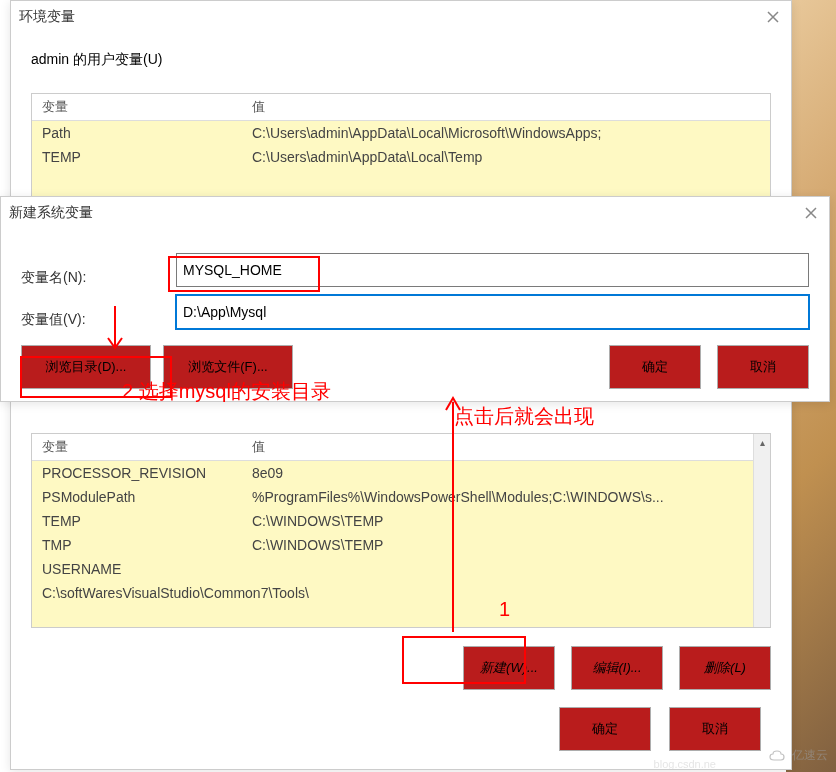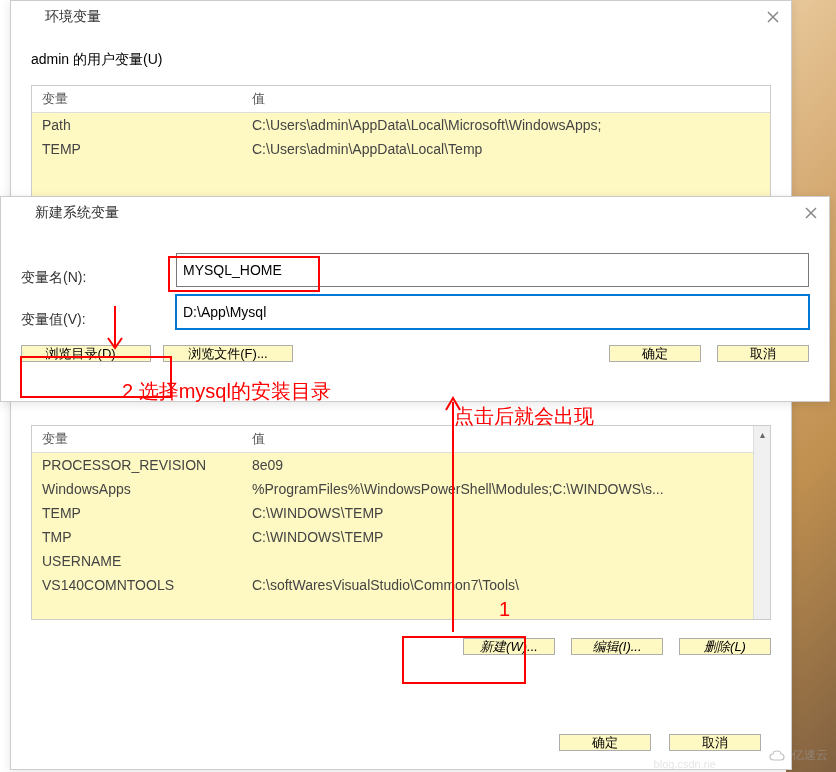--- a/index.html
+++ b/index.html
@@ -1,37 +1,37 @@
 <!DOCTYPE html>
 <html><head>
 <meta charset="utf-8">
 <style>
 * { box-sizing: border-box; margin: 0; padding: 0; }
 body { font-family: "Microsoft YaHei", "Segoe UI", sans-serif; font-size: 14px; background: #fff; width: 836px; height: 772px; position: relative; overflow: hidden; }
 
 .bg-photo { position: absolute; right: 0; top: 0; width: 50px; height: 772px; background: linear-gradient(135deg, #e8c89a 0%, #d4a870 30%, #c09050 60%, #806040 100%); z-index: 0; }
 
 .dialog { position: absolute; background: #fff; border: 1px solid #ccc; box-shadow: 0 2px 10px rgba(0,0,0,0.1); }
-.dialog-titlebar { height: 32px; display: flex; align-items: center; justify-content: space-between; padding: 0 8px; font-size: 14px; color: #333; margin-left: 26px; }
+.dialog-titlebar { height: 32px; display: flex; align-items: center; justify-content: space-between; padding: 0 8px; font-size: 14px; color: #333; }
 .dialog-close { width: 20px; height: 20px; display: flex; align-items: center; justify-content: center; cursor: pointer; color: #888; }
 .dialog-close svg { width: 12px; height: 12px; }
 
 .env-dialog { left: 10px; top: 0; width: 782px; height: 770px; z-index: 1; }
 .env-body { padding: 12px 20px; }
-.section-label { margin: 6px 0 16px 0; font-size: 14px; }
+.section-label { margin: 6px 0 24px 0; font-size: 14px; }
 .var-table { border: 1px solid #ccc; width: 100%; height: 120px; overflow: auto; background: #fef9c3; }
 .var-table-sys { height: 195px; }
 .table-header { display: flex; border-bottom: 1px solid #ddd; background: #fff; font-size: 13px; color: #555; }
 .th, .td { padding: 4px 10px; }
 .col-name { width: 210px; flex-shrink: 0; }
 .col-value { flex: 1; }
 .table-body { }
 .tr { display: flex; font-size: 14px; color: #444; }
 .button-row { display: flex; justify-content: flex-end; gap: 16px; margin-top: 18px; font-style: italic; }
-.btn { min-width: 92px; height: 17px; background: #fef9c3; border: 1px solid #adadad; font-size: 13px; cursor: pointer; display: flex; align-items: center; justify-content: center; }
+.btn { min-width: 92px; height: 44px; background: #b91c1c; border: 1px solid #adadad; font-size: 13px; cursor: pointer; display: flex; align-items: center; justify-content: center; }
 
 .new-dialog { left: 0; top: 196px; width: 830px; height: 206px; z-index: 2; background: #fff; }
 .new-dialog .dialog-titlebar { border-bottom: none; }
 .form-row { display: flex; align-items: flex-end; margin: 8px 20px; }
 .form-label { width: 155px; font-size: 14px; color: #333; }
 .form-input { flex: 1; height: 28px; border: 1px solid #7a7a7a; padding: 16px 6px; font-size: 14px; }
 .form-input.focused { border: 1px solid #0078d7; outline: 1px solid #0078d7; }
 .new-buttons { display: flex; justify-content: space-between; margin: 16px 20px 0 20px; }
 .new-buttons-left { display: flex; gap: 12px; }
 .new-buttons-right { display: flex; gap: 16px; }
@@ -89,36 +89,35 @@
       <div class="table-header">
         <div class="th col-name">变量</div>
         <div class="th col-value">值</div>
       </div>
       <div class="table-body" id="sys-rows">
           <div class="tr">
             <div class="td col-name">PROCESSOR_REVISION</div>
             <div class="td col-value">8e09</div>
           </div>
           <div class="tr">
-            <div class="td col-name">WindowsApps</div>
+            <div class="td col-name">PSModulePath</div>
             <div class="td col-value">%ProgramFiles%\WindowsPowerShell\Modules;C:\WINDOWS\s...</div>
           </div>
           <div class="tr">
             <div class="td col-name">TEMP</div>
             <div class="td col-value">C:\WINDOWS\TEMP</div>
           </div>
           <div class="tr">
             <div class="td col-name">TMP</div>
             <div class="td col-value">C:\WINDOWS\TEMP</div>
           </div>
           <div class="tr">
             <div class="td col-name">USERNAME</div>
           </div>
           <div class="tr">
-            <div class="td col-name">VS140COMNTOOLS</div>
             <div class="td col-value">C:\softWaresVisualStudio\Common7\Tools\</div>
           </div>
         </div>
       <div class="scroll-indicator">
         <div class="scroll-arrow-up">▴</div>
       </div>
     </div>
 
     <div class="button-row">
       <div class="btn">新建(W)...</div>

